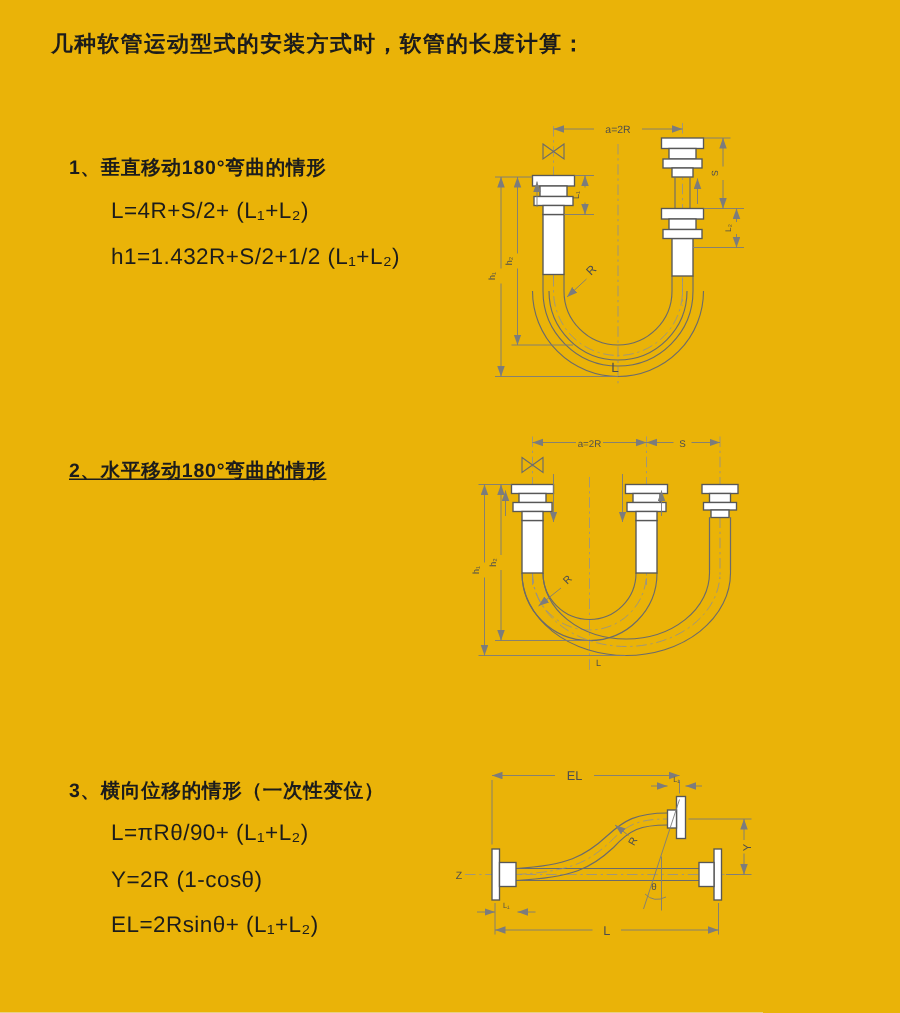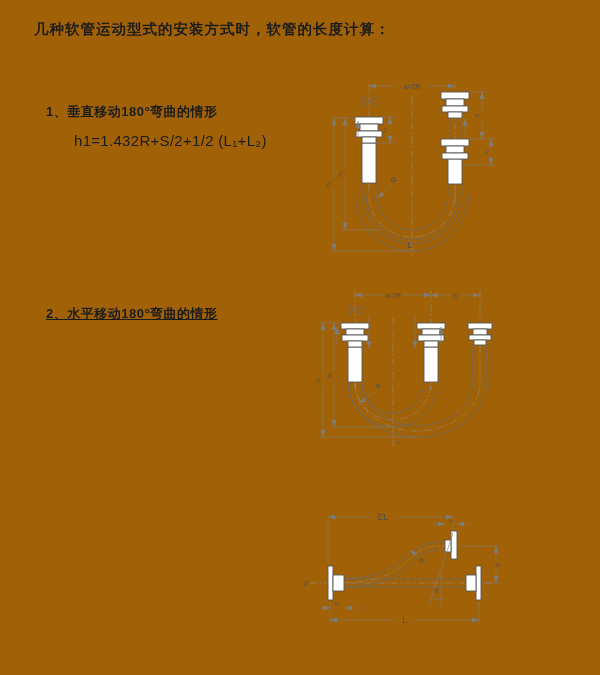--- a/index.html
+++ b/index.html
@@ -1,17 +1,17 @@
 <!DOCTYPE html>
 <html><head>
 <meta charset="utf-8">
 <style>
   html,body{margin:0;padding:0;background:#e8e8e8;}
   .page{
-    position:relative;width:600px;height:675px;background:#a16207;
+    position:relative;width:600px;height:675px;background:#eab308;
     font-family:"Liberation Sans","DejaVu Sans",sans-serif;color:#1c1c1c;
     overflow:hidden;margin:0 auto;
   }
   .title{
     position:absolute;left:34px;top:20px;font-size:14.5px;font-weight:700;
     letter-spacing:1px;white-space:nowrap;
   }
   .section{position:absolute;left:46px;width:280px;}
   .sec-heading{font-size:13px;font-weight:700;letter-spacing:.5px;white-space:nowrap;}
   .formulas{padding-left:28px;margin-top:5px;}
@@ -28,30 +28,39 @@
 </head>
 <body>
 
 <div class="page">
 
   <div class="title">几种软管运动型式的安装方式时，软管的长度计算：</div>
 
   <div class="section" id="s1">
     <div class="sec-heading"><span>1、</span><span>垂直移动180°弯曲的情形</span></div>
     <div class="formulas">
+      <div class="formula">L=4R+S/2+ (L₁+L₂)</div>
       <div class="formula">h1=1.432R+S/2+1/2 (L₁+L₂)</div>
     </div>
   </div>
 
   <div class="section" id="s2">
     <div class="sec-heading"><span>2、</span><span>水平移动180°弯曲的情形</span></div>
     <div class="formulas">
     </div>
   </div>
 
+  <div class="section" id="s3">
+    <div class="sec-heading"><span>3、</span><span>横向位移的情形（一次性变位）</span></div>
+    <div class="formulas">
+      <div class="formula">L=πRθ/90+ (L₁+L₂)</div>
+      <div class="formula">Y=2R (1-cosθ)</div>
+      <div class="formula">EL=2Rsinθ+ (L₁+L₂)</div>
+    </div>
+  </div>
 
   <svg id="d1" width="285" height="195" viewBox="0 0 285 195">
     <defs>
       <marker id="a1" markerWidth="8" markerHeight="6" refX="7" refY="2.5" orient="auto" markerUnits="userSpaceOnUse">
         <path d="M0,0 L7,2.5 L0,5 z" fill="#7c7c7c"></path>
       </marker>
       <pattern id="h1" width="4.5" height="4.5" patternUnits="userSpaceOnUse">
         <path d="M0,4.5 L4.5,0 M0,0 L4.5,4.5" stroke="#9a9a9a" stroke-width="0.55"></path>
       </pattern>
     </defs>

